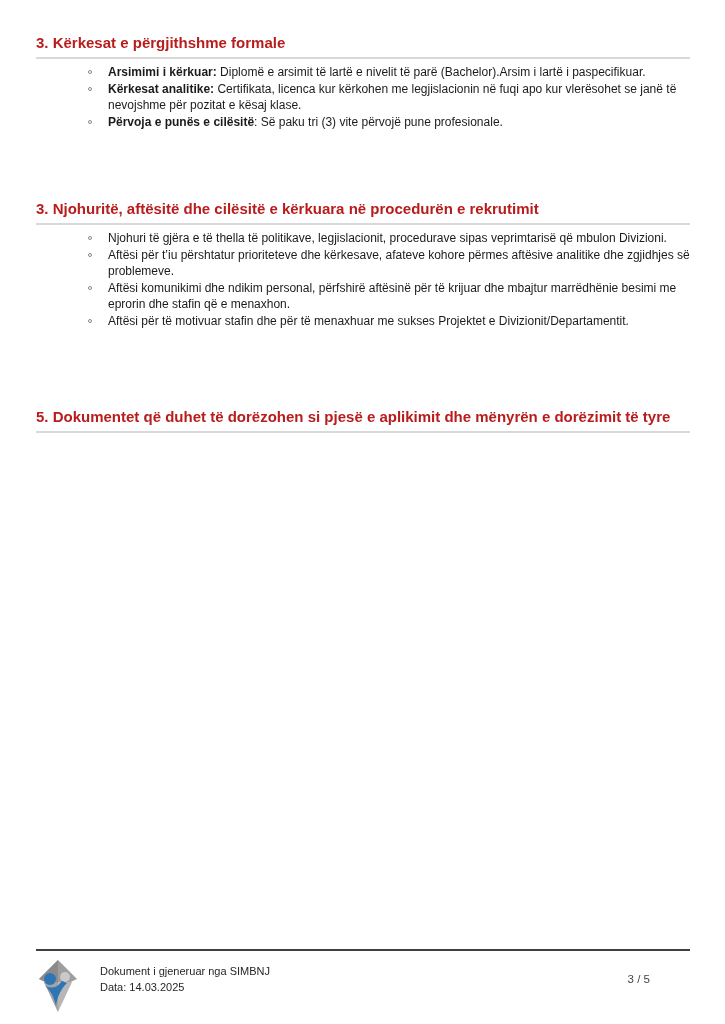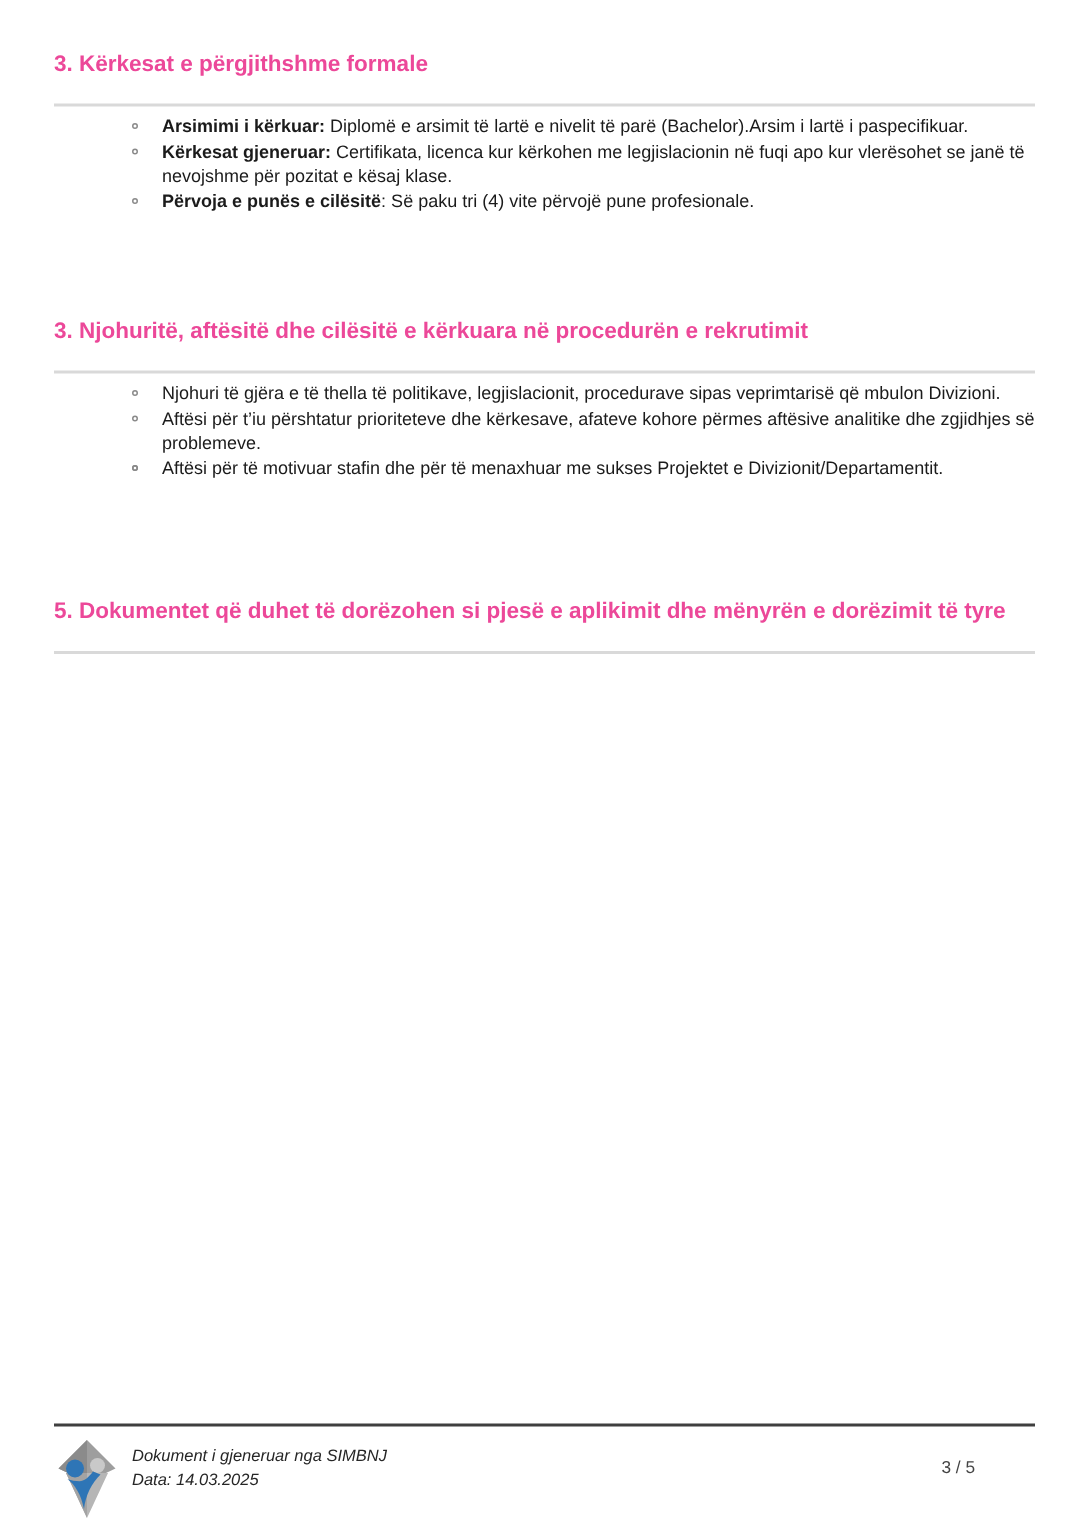--- a/index.html
+++ b/index.html
@@ -23,25 +23,25 @@
   }
   .content{
     position:absolute;
     left:36px;right:35px;top:33px;
   }
   section{display:block;}
   #sections section:nth-of-type(1){margin-bottom:69px;}
   #sections section:nth-of-type(2){margin-bottom:78px;}
   h2{
     margin:0 0 5px 0;
-    padding:0 0 17px 0;
+    padding:0 0 5px 0;
     font-size:15px;
     line-height:19px;
     font-weight:bold;
-    color:#ec4899;
+    color:#b91c1c;
     border-bottom:2px solid var(--heading-underline);
   }
   ul{
     margin:4px 0 0 0;
     padding:0;
     list-style:none;
   }
   li{
     position:relative;
     padding-left:72px;
@@ -65,26 +65,25 @@
     padding-top:6px;
     display:flex;
     align-items:flex-start;
   }
   .logo{
     width:44px;height:54px;
     flex:0 0 auto;
     margin-top:2px;
   }
   .footer-text{
-    margin-left:8px;
+    margin-left:20px;
     padding-top:6px;
     font-size:11px;
     line-height:16px;
     color:#262626;
-    font-style:italic;
   }
   .page-num{
     margin-left:auto;
     margin-right:40px;
     padding-top:16px;
     font-size:11.5px;
     color:var(--muted);
     white-space:nowrap;
   }
 </style>
@@ -94,43 +93,43 @@
 <div class="content">
   <div id="sections">
   <section>
     <h2>3. Kërkesat e përgjithshme formale</h2>
     <ul>
   <li>
     <span class="marker"></span><b class="bold-part">Arsimimi i kërkuar:</b><span class="rest"> Diplomë e arsimit të lartë e nivelit të parë (Bachelor).Arsim i lartë i paspecifikuar.</span>
   </li>
 
   <li>
-    <span class="marker"></span><b class="bold-part">Kërkesat gjeneruar:</b><span class="rest"> Certifikata, licenca kur kërkohen me legjislacionin në fuqi apo kur vlerësohet se janë të nevojshme për pozitat e kësaj klase.</span>
+    <span class="marker"></span><b class="bold-part">Kërkesat analitike:</b><span class="rest"> Certifikata, licenca kur kërkohen me legjislacionin në fuqi apo kur vlerësohet se janë të nevojshme për pozitat e kësaj klase.</span>
   </li>
 
   <li>
-    <span class="marker"></span><b class="bold-part">Përvoja e punës e cilësitë</b><span class="rest">: Së paku tri (4) vite përvojë pune profesionale.</span>
+    <span class="marker"></span><b class="bold-part">Përvoja e punës e cilësitë</b><span class="rest">: Së paku tri (3) vite përvojë pune profesionale.</span>
   </li>
 </ul>
   </section>
 
   <section>
     <h2>3. Njohuritë, aftësitë dhe cilësitë e kërkuara në procedurën e rekrutimit</h2>
     <ul>
   <li>
     <span class="marker"></span><b class="bold-part"></b><span class="rest">Njohuri të gjëra e të thella të politikave, legjislacionit, procedurave sipas veprimtarisë që mbulon Divizioni.</span>
   </li>
 
 
   <li>
     <span class="marker"></span><b class="bold-part"></b><span class="rest">Aftësi për t’iu përshtatur prioriteteve dhe kërkesave, afateve kohore përmes aftësive analitike dhe zgjidhjes së problemeve.</span>
   </li>
 
   <li>
-    <span class="marker"></span><b class="bold-part"></b>
+    <span class="marker"></span><b class="bold-part"></b><span class="rest">Aftësi komunikimi dhe ndikim personal, përfshirë aftësinë për të krijuar dhe mbajtur marrëdhënie besimi me eprorin dhe stafin që e menaxhon.</span>
   </li>
 
   <li>
     <span class="marker"></span><b class="bold-part"></b><span class="rest">Aftësi për të motivuar stafin dhe për të menaxhuar me sukses Projektet e Divizionit/Departamentit.</span>
   </li>
 </ul>
   </section>
 
   <section>
     <h2>5. Dokumentet që duhet të dorëzohen si pjesë e aplikimit dhe mënyrën e dorëzimit të tyre</h2>

